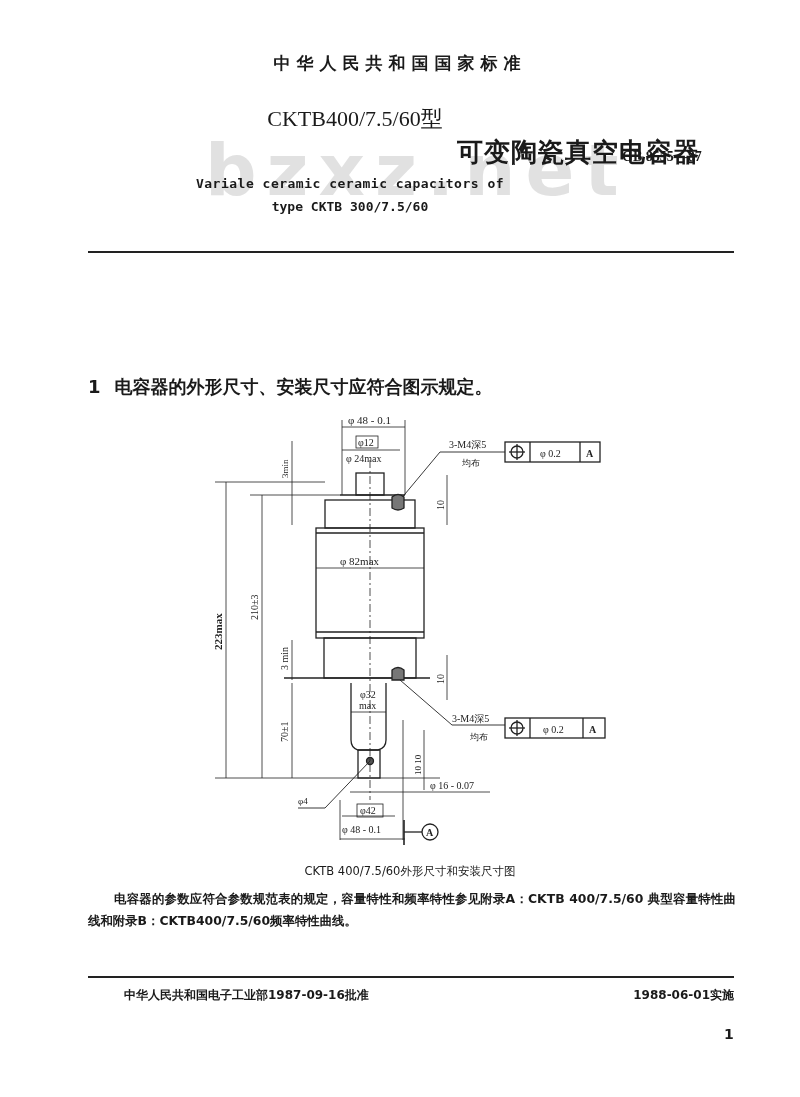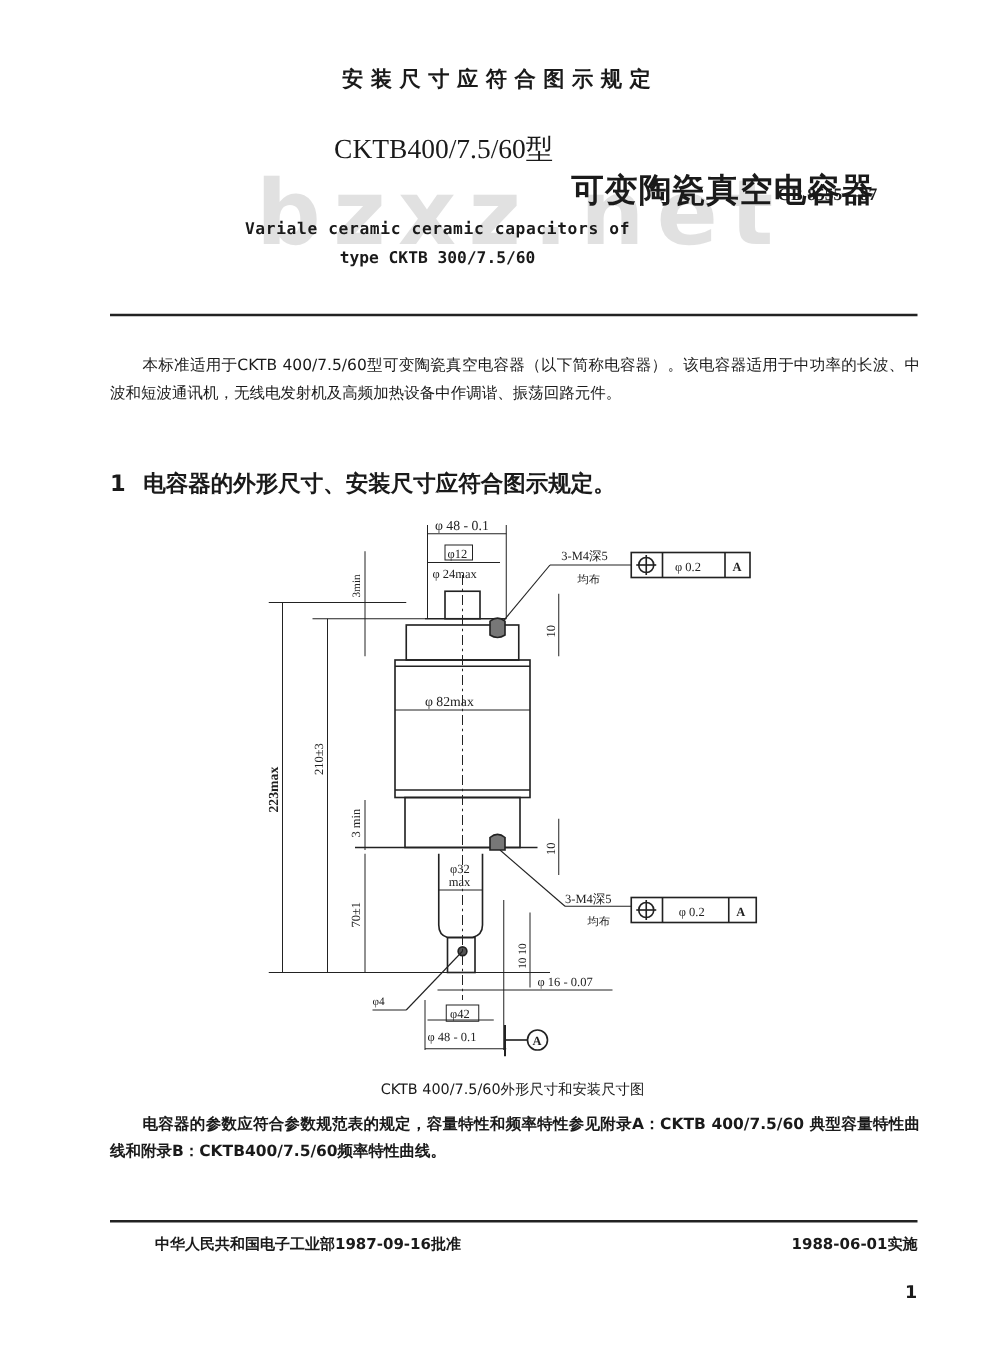--- a/index.html
+++ b/index.html
@@ -52,31 +52,30 @@
     .footer-left { left: 88px; top: 987px; font-family: "DejaVu Sans", sans-serif; font-weight: bold; font-size: 12px; margin-left: 36px; }
     .footer-right { right: 66px; top: 987px; font-family: "DejaVu Sans", sans-serif; font-weight: bold; font-size: 12px; }
     .page-num { left: 724px; top: 1026px; font-family: "DejaVu Sans", sans-serif; font-weight: bold; font-size: 14px; }
     svg text { font-family: "Liberation Serif", serif; fill: #222; }
   </style>
 </head>
 <body>
 
 <div class="abs watermark">bzxz.net</div>
 
-<div class="abs std-header">安装尺寸应符合图示规定</div>
+<div class="abs std-header">中华人民共和国国家标准</div>
 <div class="abs title-en-model">CKTB400/7.5/60型</div>
 <div class="abs title-cn">可变陶瓷真空电容器</div>
 <div class="abs std-number">GB 8555—87</div>
 <div class="abs title-en-1">Variale ceramic ceramic capacitors of</div>
 <div class="abs title-en-2">type CKTB 300/7.5/60</div>
 
 <div class="abs rule" style="top:251px;"></div>
 
 <div class="abs para" style="top:281px;">
-  <p class="indent">本标准适用于CKTB 400/7.5/60型可变陶瓷真空电容器（以下简称电容器）。该电容器适用于中功率的长波、中波和短波通讯机，无线电发射机及高频加热设备中作调谐、振荡回路元件。</p>
 </div>
 
 <div class="abs section1">
   <span class="num">1</span><span>电容器的外形尺寸、安装尺寸应符合图示规定。</span>
 </div>
 
 <svg class="abs" style="left:0;top:0;" width="800" height="1097">
   <g stroke="#222" stroke-width="1.3" fill="none">
 
     <rect x="356" y="473" width="28" height="22"></rect>

